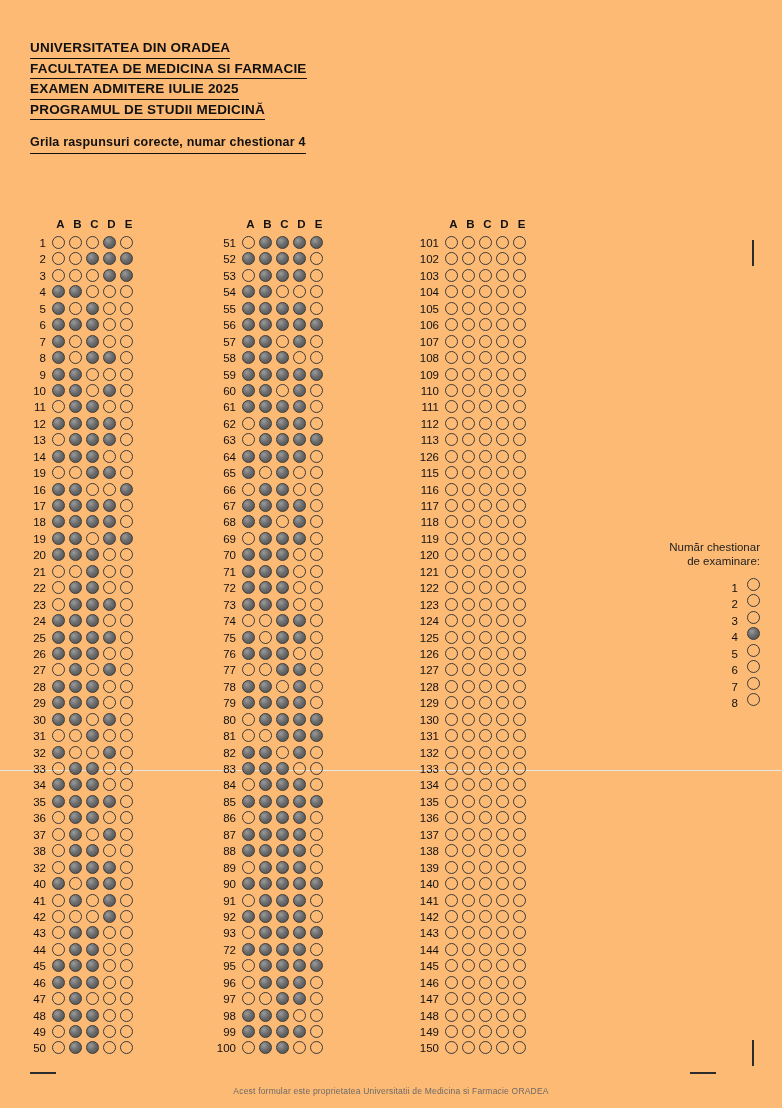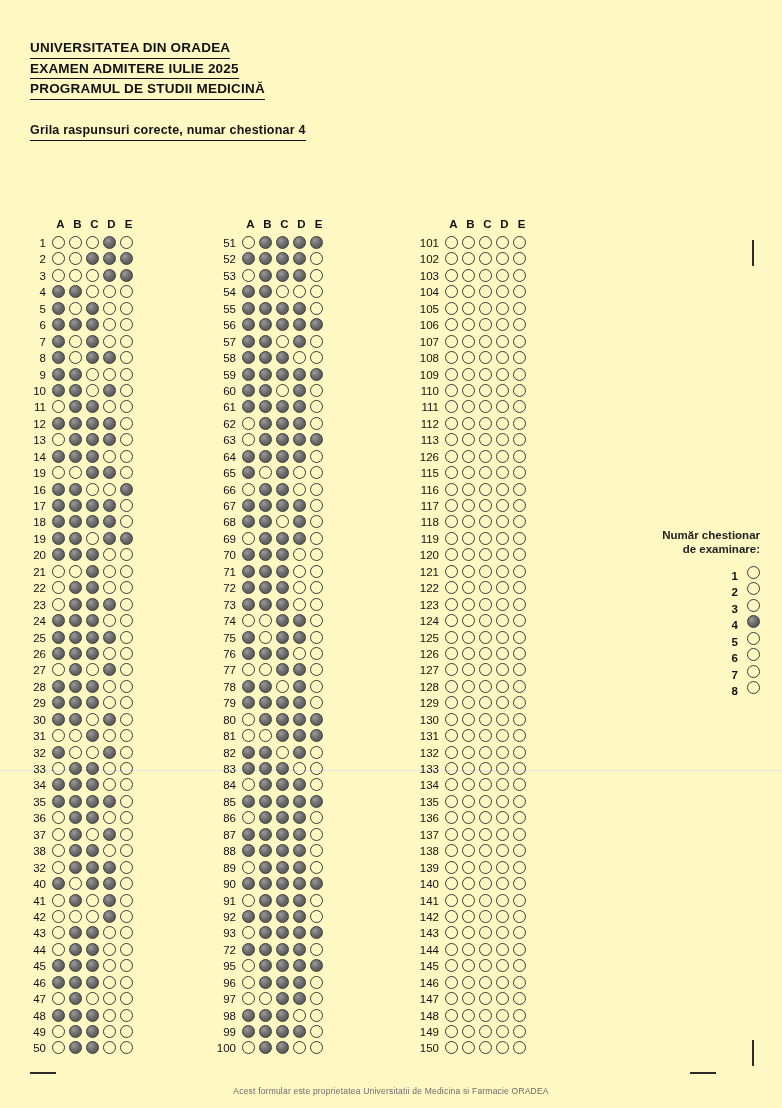--- a/index.html
+++ b/index.html
@@ -11,21 +11,21 @@
     width: 782px;
     height: 1108px;
     position: relative;
     font-family: "Liberation Sans", sans-serif;
     color: #1a1a1a;
     overflow: hidden;
   }
   .sheet {
     position: absolute;
     inset: 0;
-    background: #fef9c3;
+    background: #fdba74;
   }
   
   .header {
     position: absolute;
     left: 30px;
     top: 38px;
     width: 450px;
   }
   .header .line {
     font-weight: bold;
@@ -34,21 +34,21 @@
     line-height: 19.5px;
     color: #111;
     white-space: nowrap;
   }
   .header .line.underlined {
     display: inline-block;
     border-bottom: 1.4px solid #111;
     padding-bottom: 0px;
   }
   .header .sub {
-    margin-top: 20px;
+    margin-top: 12px;
   }
   .header .sub .line {
     font-size: 12.5px;
   }
 
   
   .cols {
     position: absolute;
     left: 0;
     top: 218px;
@@ -121,24 +121,23 @@
     border-color: #3a3a3a;
   }
 
   
   .col-head .letters { left: 30px; font-weight: bold; }
 
   
   .qnum {
     position: absolute;
     left: 630px;
-    top: 528px;
+    top: 540px;
     width: 130px;
     text-align: right;
-    font-weight: bold;
   }
   .qnum .caption {
     font-size: 11.5px;
     line-height: 14px;
     color: #222;
   }
   .qnum .list {
     margin-top: 10px;
   }
   .qnum .qrow {
@@ -195,20 +194,21 @@
     letter-spacing: 0.2px;
   }
 </style>
 </head>
 <body>
 
 <div class="sheet">
 
   <div class="header">
     <div><span class="line underlined">UNIVERSITATEA DIN ORADEA</span></div>
+    <div><span class="line underlined">FACULTATEA DE MEDICINA SI FARMACIE</span></div>
     <div><span class="line underlined">EXAMEN ADMITERE IULIE 2025</span></div>
     <div><span class="line underlined">PROGRAMUL DE STUDII MEDICINĂ</span></div>
     <div class="sub"><span class="line underlined">Grila raspunsuri corecte, numar chestionar  4</span></div>
   </div>
 
   <div class="mark v" style="left:752px; top:240px;"></div>
   <div class="mark v" style="left:752px; top:1040px;"></div>
   <div class="mark h" style="left:30px;  top:1072px;"></div>
   <div class="mark h" style="left:690px; top:1072px;"></div>
   <div class="scanline"></div>

